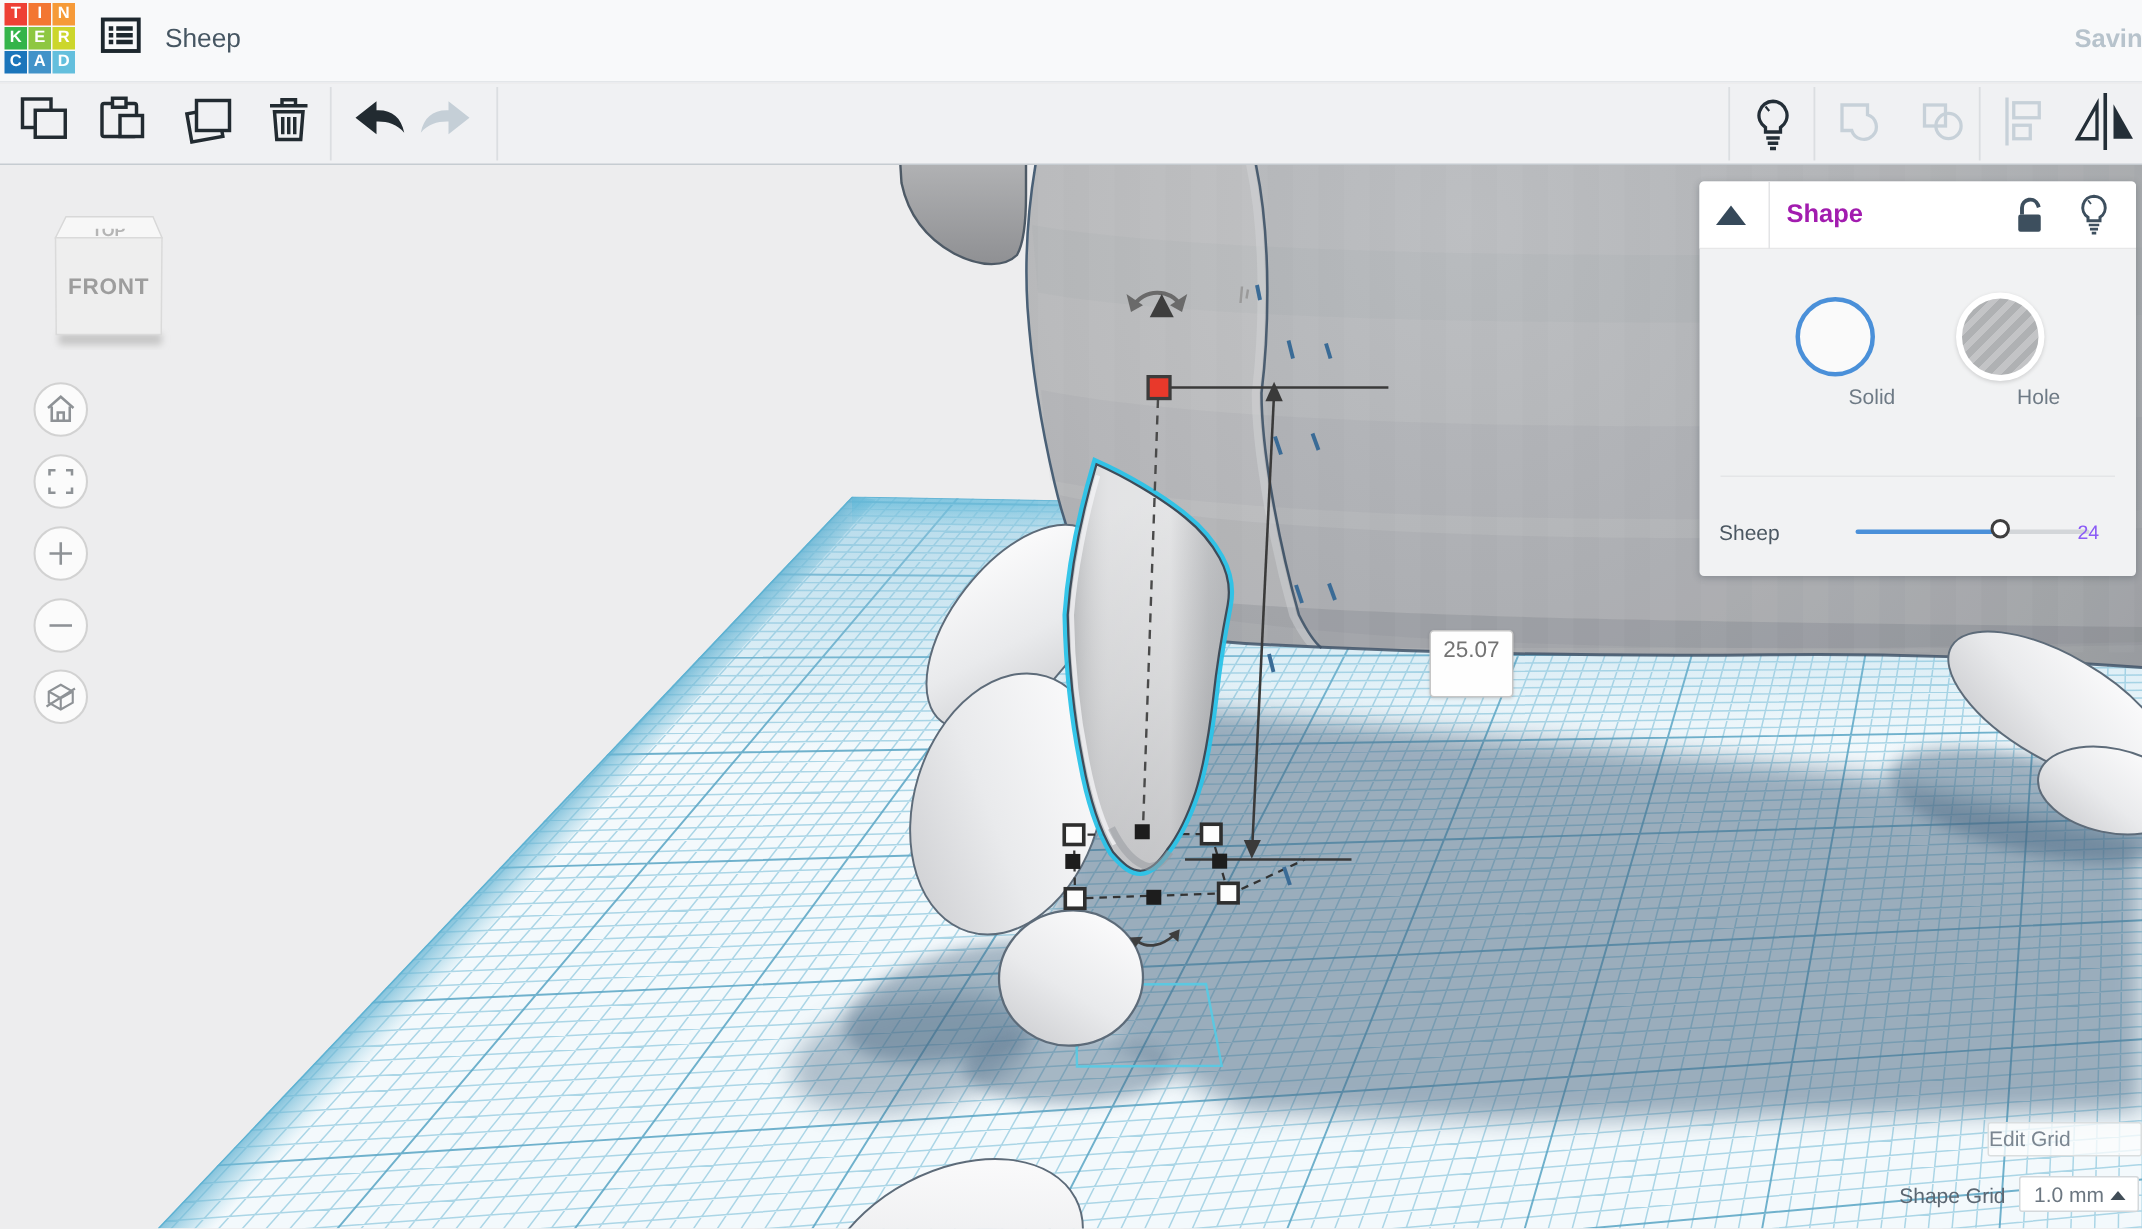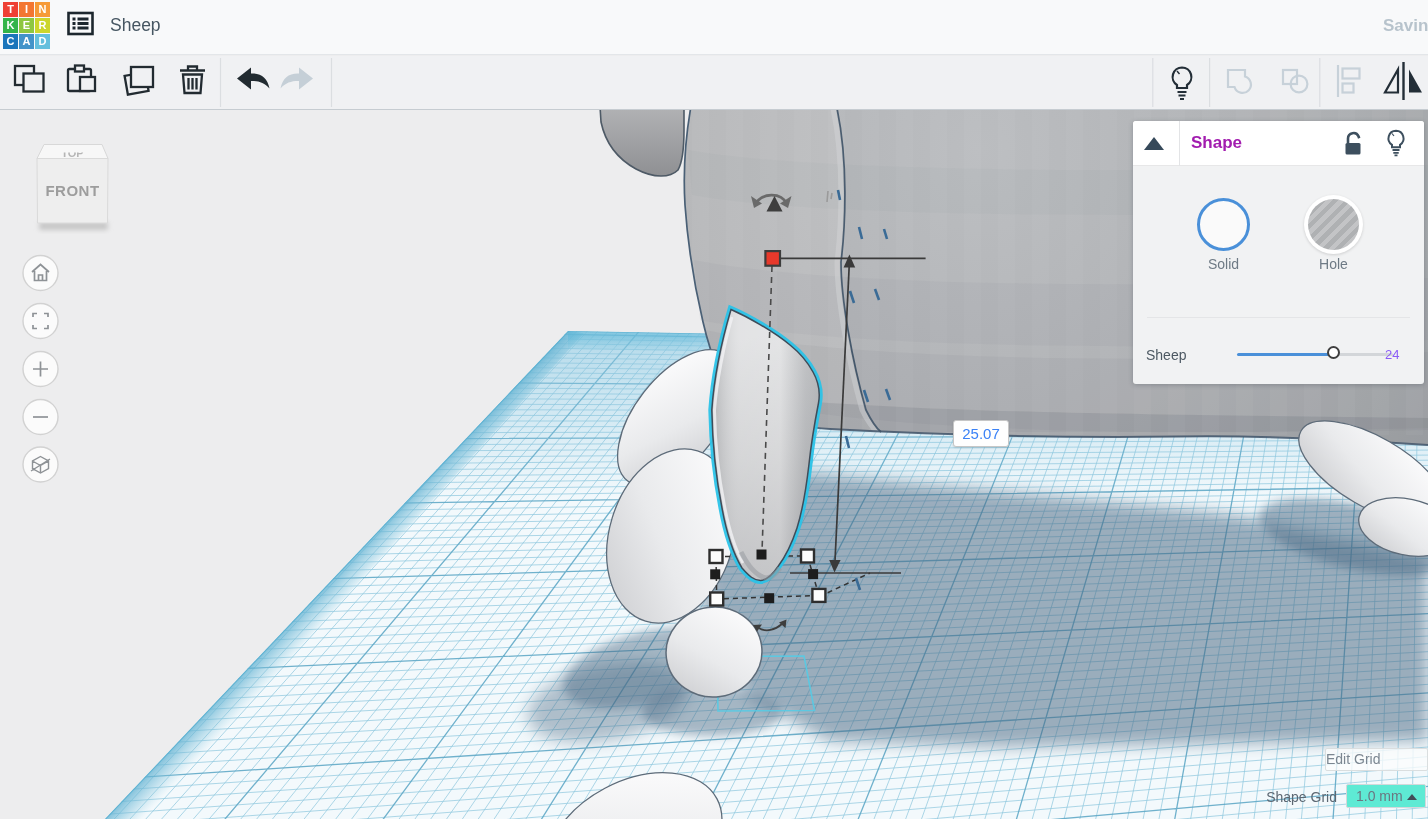--- a/index.html
+++ b/index.html
@@ -9,26 +9,26 @@
 #topbar{position:absolute;left:0;top:0;width:1428px;height:55px;background:#f8f9fa;border-bottom:1px solid #e3e6e9}
 #logo{position:absolute;left:3px;top:2px;width:47px;height:47px;display:grid;grid-template-columns:15px 15px 15px;grid-template-rows:15px 15px 15px;gap:1px}
 #logo div{color:#fff;font-weight:bold;font-size:11px;line-height:15px;text-align:center}
 #title{position:absolute;left:110px;top:0;height:55px;line-height:51px;font-size:17.5px;font-weight:normal;color:#465662}
 #saving{position:absolute;left:1383px;top:0;width:45px;height:55px;line-height:51px;font-size:17px;font-weight:bold;color:#b7c3cc;overflow:hidden;white-space:nowrap}
 #toolbar{position:absolute;left:0;top:56px;width:1428px;height:54px;background:#f0f1f3;border-bottom:1px solid #c6ccd1}
 #panel{position:absolute;left:1133px;top:121px;width:291px;height:263px;background:#f1f2f3;border-radius:3px;box-shadow:0 1px 5px rgba(40,50,60,.28)}
 #phead{position:absolute;left:0;top:0;width:100%;height:45px;background:#fff;border-bottom:1px solid #e7e7e8;border-radius:3px 3px 0 0}
 #pdiv{position:absolute;left:45.5px;top:0;width:1px;height:45px;background:#e3e4e6}
 #ptitle{position:absolute;left:58px;top:0;height:45px;line-height:44px;font-size:17px;font-weight:bold;color:#a21caf}
-.plabel{position:absolute;font-size:14px;color:#6e7a85;text-align:center;width:80px}
+.plabel{position:absolute;font-size:14px;color:#6e7a85;text-align:right;width:80px}
 #steps{position:absolute;left:13px;top:226px;font-size:14px;color:#4c5862}
-#dimlabel{position:absolute;left:953px;top:420px;width:56px;height:27px;background:#fefefe;border:1px solid #c6c6c6;border-radius:3px;font-size:15px;color:#3b82f6;text-align:center;line-height:25px;box-shadow:0 1px 2px rgba(0,0,0,.12)}
+#dimlabel{position:absolute;left:953px;top:420px;width:56px;height:45px;background:#fefefe;border:1px solid #c6c6c6;border-radius:3px;font-size:15px;color:#737373;text-align:center;line-height:25px;box-shadow:0 1px 2px rgba(0,0,0,.12)}
 #editgrid{position:absolute;left:1325px;top:748px;width:103px;height:23px;background:rgba(251,252,253,.78);border:1px solid #dadedf;border-radius:2px;font-size:14px;color:#7b8691;text-align:left;line-height:21px}
 #snaplbl{position:absolute;left:1240px;top:789px;width:97px;text-align:right;font-size:14px;color:#5c6772}
-#snapdd{position:absolute;left:1346px;top:784px;width:80px;height:24px;background:#5eead4;border:1px solid #d4d8db;border-radius:2px;font-size:14px;color:#6b7680;line-height:22px;padding-left:9px}
+#snapdd{position:absolute;left:1346px;top:784px;width:80px;height:24px;background:#ffffff;border:1px solid #d4d8db;border-radius:2px;font-size:14px;color:#6b7680;line-height:22px;padding-left:9px}
 #snapdd .ar{position:absolute;right:8px;top:9px;width:0;height:0;border-left:5px solid transparent;border-right:5px solid transparent;border-bottom:6px solid #414d57}
 </style></head><body>
 <div id="app">
 <svg id="scene" width="1428" height="819" viewBox="0 0 1428 819">
 <defs>
 <clipPath id="vp">
           <rect x="0" y="110" width="1428" height="709"></rect>
         </clipPath>
 <clipPath id="gridclip">
           <polygon points="568,331 1428,346.5 1428,819 105,819"></polygon>

